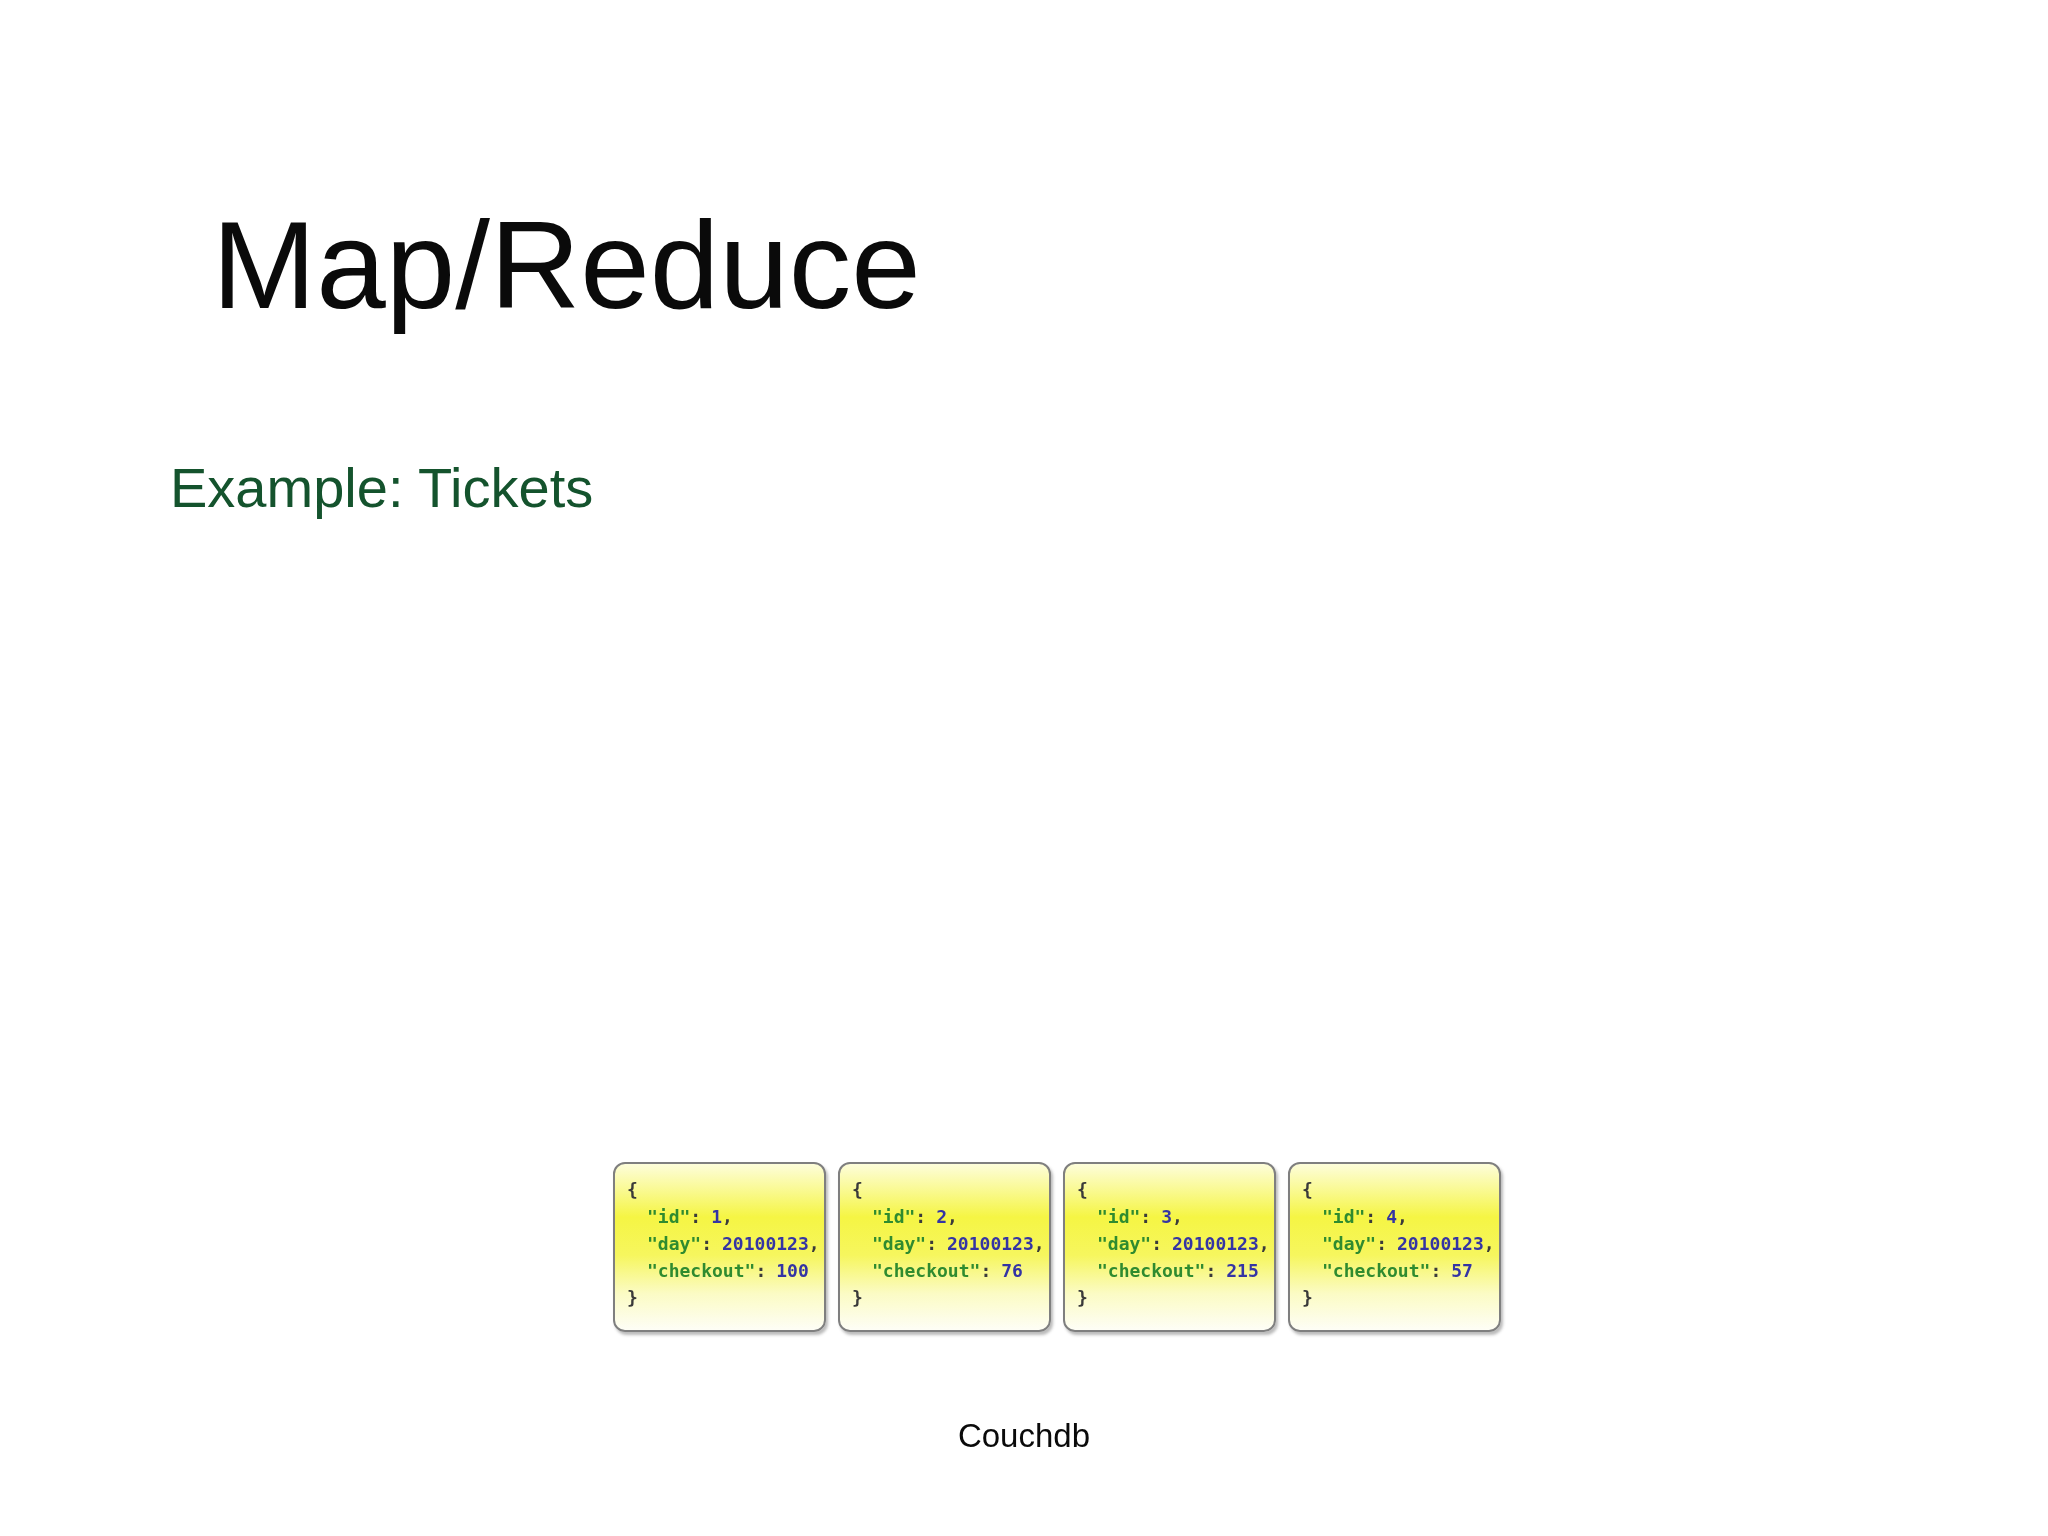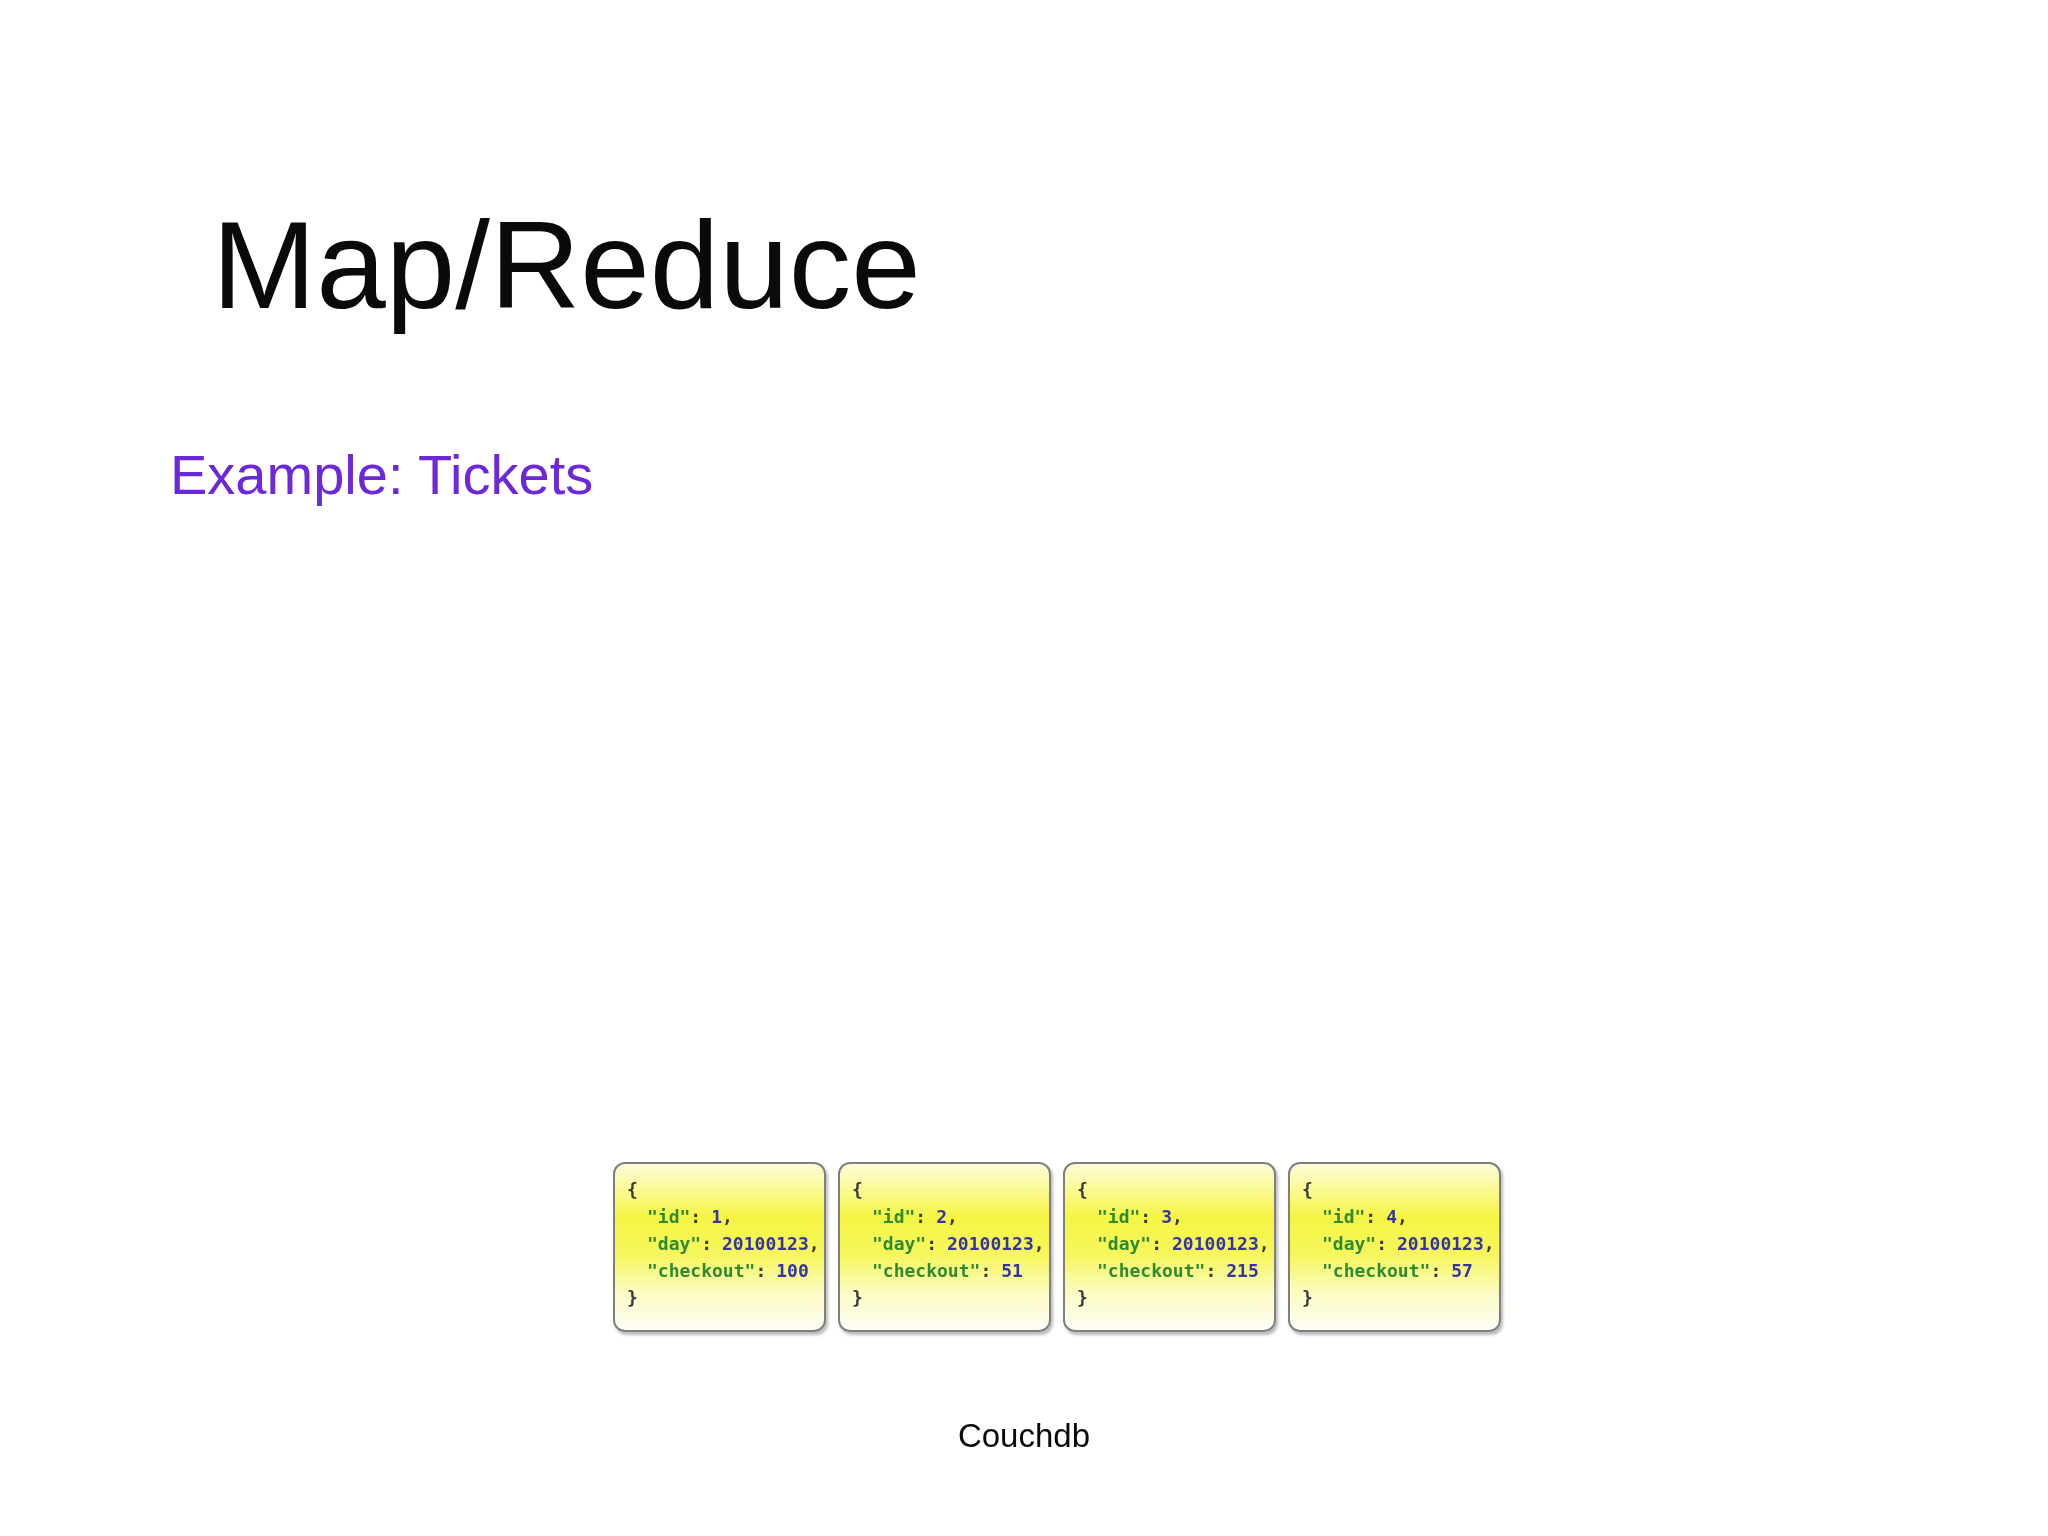--- a/index.html
+++ b/index.html
@@ -23,25 +23,25 @@
     font-size: 125px;
     line-height: 150px;
     font-weight: 400;
     color: #0a0a0a;
     white-space: nowrap;
     margin-left: 44px;
   }
   .subtitle {
     position: absolute;
     left: 170px;
-    top: 442px;
+    top: 455px;
     font-size: 56px;
     line-height: 66px;
     font-weight: 400;
-    color: #6d28d9;
+    color: #14532d;
   }
   .subtitle .line { white-space: nowrap; }
   .cards {
     position: absolute;
     left: 613px;
     top: 1162px;
     display: flex;
     gap: 12px;
   }
   .card {
@@ -101,21 +101,21 @@
       <div class="cl ind"><span class="kw">"id"</span><span class="pu colon">:</span><span class="nu">1</span><span class="pu">,</span></div>
       <div class="cl ind"><span class="kw">"day"</span><span class="pu colon">:</span><span class="nu">20100123</span><span class="pu">,</span></div>
       <div class="cl ind"><span class="kw">"checkout"</span><span class="pu colon">:</span><span class="nu">100</span></div>
       <div class="cl"><span class="pu">}</span></div>
     </div>
 
     <div class="card">
       <div class="cl"><span class="pu">{</span></div>
       <div class="cl ind"><span class="kw">"id"</span><span class="pu colon">:</span><span class="nu">2</span><span class="pu">,</span></div>
       <div class="cl ind"><span class="kw">"day"</span><span class="pu colon">:</span><span class="nu">20100123</span><span class="pu">,</span></div>
-      <div class="cl ind"><span class="kw">"checkout"</span><span class="pu colon">:</span><span class="nu">51</span></div>
+      <div class="cl ind"><span class="kw">"checkout"</span><span class="pu colon">:</span><span class="nu">76</span></div>
       <div class="cl"><span class="pu">}</span></div>
     </div>
 
     <div class="card">
       <div class="cl"><span class="pu">{</span></div>
       <div class="cl ind"><span class="kw">"id"</span><span class="pu colon">:</span><span class="nu">3</span><span class="pu">,</span></div>
       <div class="cl ind"><span class="kw">"day"</span><span class="pu colon">:</span><span class="nu">20100123</span><span class="pu">,</span></div>
       <div class="cl ind"><span class="kw">"checkout"</span><span class="pu colon">:</span><span class="nu">215</span></div>
       <div class="cl"><span class="pu">}</span></div>
     </div>

